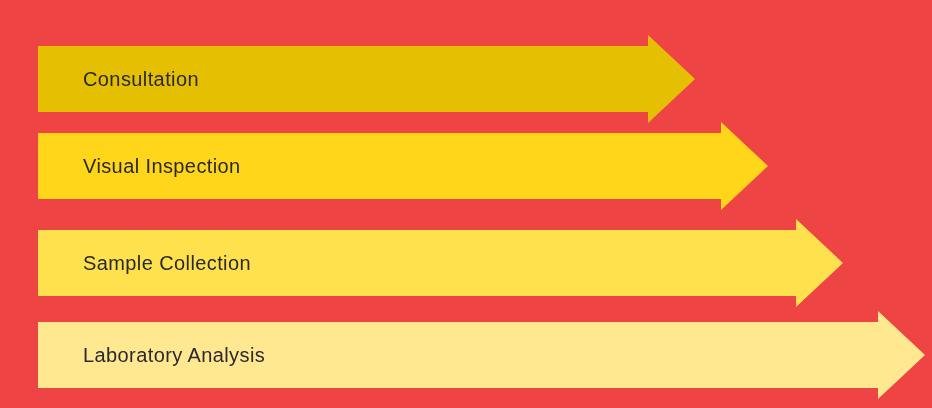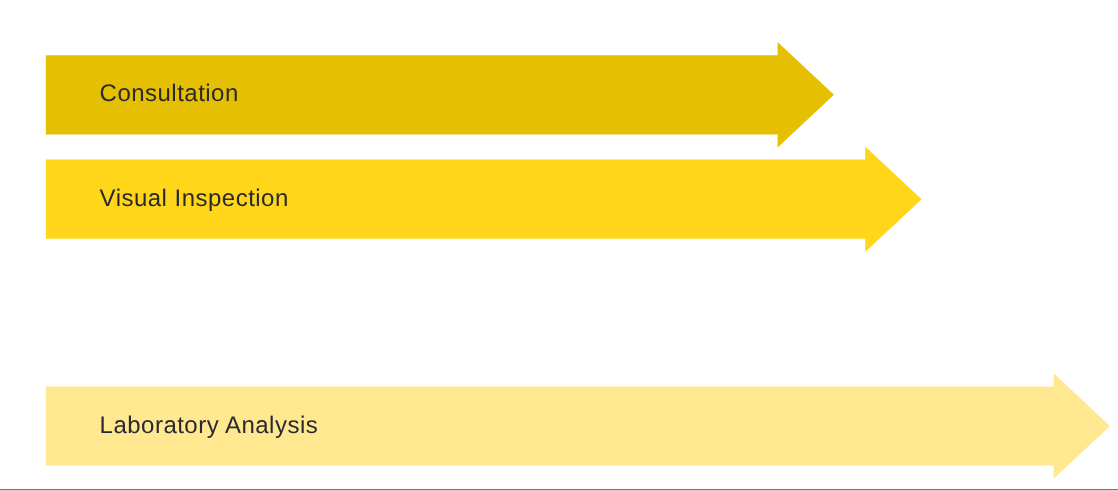--- a/index.html
+++ b/index.html
@@ -32,32 +32,38 @@
     transform: translateY(-50%);
     font-size: 20px;
     letter-spacing: 0.4px;
     white-space: nowrap;
     z-index: 2;
   }
 </style>
 </head>
 <body>
 
-<div class="stage" id="stage" style="background: #ffffff;">
+<div class="stage" id="stage" style="background: #ef4444;">
     <div class="arrow-row" style="top: 35px; width: 657px;">
       <svg width="657" height="88" viewBox="0 0 657 88">
         <polygon points="0,11 610,11 610,0 657,44 610,88 610,77 0,77" fill="#E5C002"></polygon>
       </svg>
       <span class="arrow-label" style="color: rgb(42, 41, 48);">Consultation</span>
     </div>
     <div class="arrow-row" style="top: 122px; width: 730px;">
       <svg width="730" height="88" viewBox="0 0 730 88">
         <polygon points="0,11 683,11 683,0 730,44 683,88 683,77 0,77" fill="#FFD61A"></polygon>
       </svg>
       <span class="arrow-label" style="color: rgb(42, 41, 48);">Visual Inspection</span>
     </div>
+    <div class="arrow-row" style="top: 219px; width: 805px;">
+      <svg width="805" height="88" viewBox="0 0 805 88">
+        <polygon points="0,11 758,11 758,0 805,44 758,88 758,77 0,77" fill="#FFE14E"></polygon>
+      </svg>
+      <span class="arrow-label" style="color: rgb(42, 41, 48);">Sample Collection</span>
+    </div>
     <div class="arrow-row" style="top: 311px; width: 887px; text-align: right;">
       <svg width="887" height="88" viewBox="0 0 887 88">
         <polygon points="0,11 840,11 840,0 887,44 840,88 840,77 0,77" fill="#FFE890"></polygon>
       </svg>
       <span class="arrow-label" style="color: rgb(42, 41, 48);">Laboratory Analysis</span>
     </div>
   </div>
 
 </body></html>

